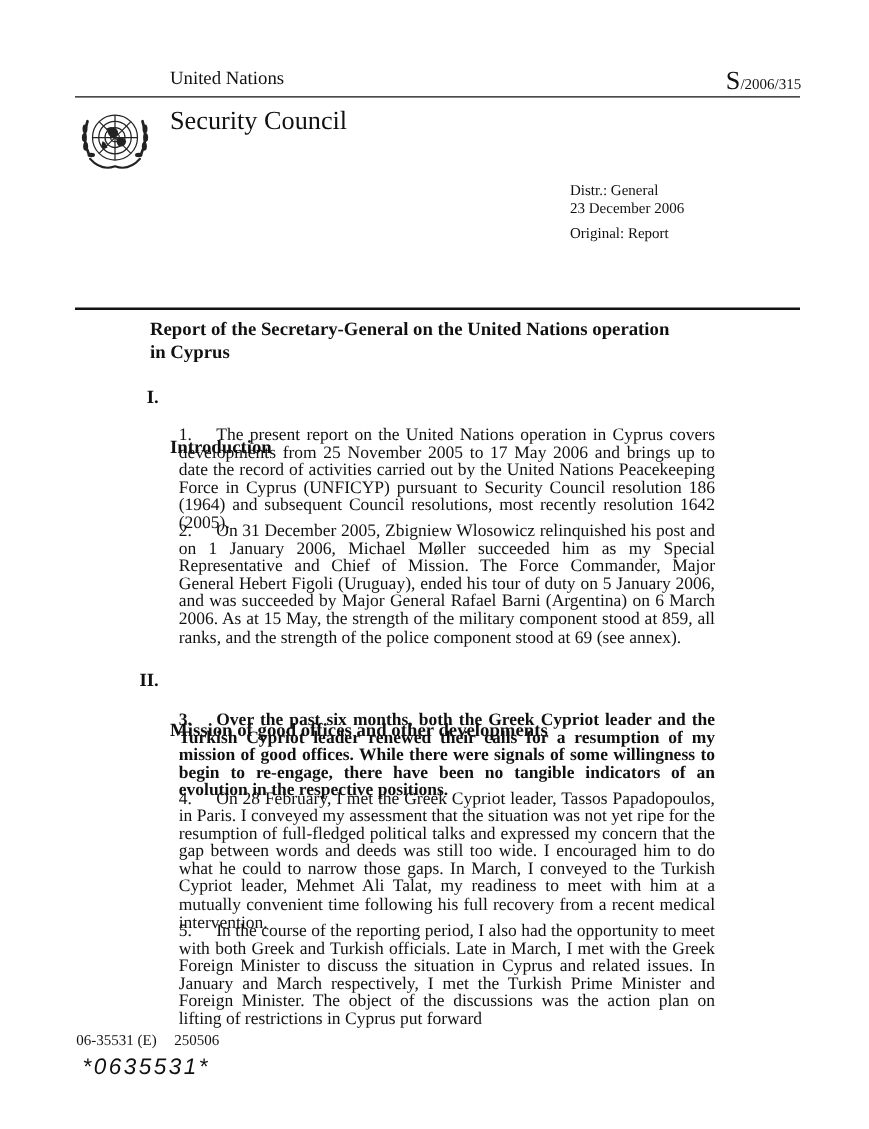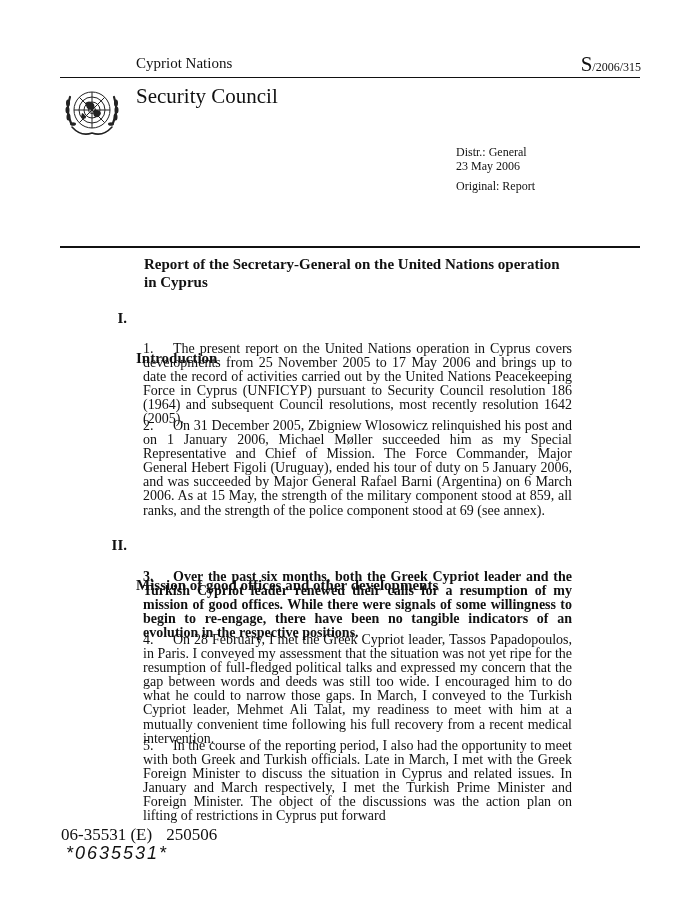--- a/index.html
+++ b/index.html
@@ -10,37 +10,37 @@
     .abs { position: absolute; }
     .un-name { left: 136px; top: 55px; font-size: 15px; }
     .symbol { right: 54px; top: 52px; font-size: 12px; font-family: Liberation Serif, serif; }
     .symbol .big { font-size: 21px; }
     .rule-thin { left: 60px; top: 77px; width: 580px; height: 1px; background: #111; }
     .emblem { left: 63px; top: 83px; width: 58px; height: 58px; }
     .council { left: 136px; top: 84px; font-size: 21px; font-weight: normal; }
     .distr { left: 456px; top: 105px; font-size: 12px; line-height: 14px; margin-top: 40px; }
     .distr .gap { margin-top: 6px; }
     .rule-thick { left: 60px; top: 246px; width: 580px; height: 2px; background: #111; }
-    .title { left: 144px; top: 255px; width: 430px; font-size: 15px; font-weight: bold; line-height: 18px; }
+    .title { left: 120px; top: 255px; width: 430px; font-size: 15px; font-weight: bold; line-height: 18px; }
     .heading { font-size: 15px; font-weight: bold; }
     .heading .num { position: absolute; right: 568px; }
     .heading .txt { position: absolute; left: 136px; white-space: nowrap; margin-top: 40px; }
     .para {
       left: 143px; width: 429px; font-size: 14px; line-height: 14.1px;
       text-align: justify;
     }
     .para .pnum { display: inline-block; width: 30px; }
-    .footer-code { left: 61px; top: 825px; font-size: 17px; }
+    .footer-code { left: 61px; top: 825px; font-size: 12px; }
     .footer-code span + span { margin-left: 14px; }
     .barcode { left: 66px; top: 843px; font-family: "Liberation Sans", "DejaVu Sans", sans-serif; font-style: italic; font-size: 18px; letter-spacing: 2px; }
   </style>
 </head>
 <body>
 
-<div class="abs un-name">Cypriot Nations</div>
+<div class="abs un-name">United Nations</div>
 <div class="abs symbol"><span class="big">S</span><span>/2006/315</span></div>
 <div class="abs rule-thin"></div>
 
 <div class="abs emblem">
   <svg width="58" height="58" viewBox="0 0 58 58">
     <g fill="none" stroke="#222" stroke-width="1">
       <circle cx="29" cy="27" r="18"></circle>
       <circle cx="29" cy="27" r="13"></circle>
       <circle cx="29" cy="27" r="8"></circle>
       <circle cx="29" cy="27" r="3.5"></circle>
@@ -69,21 +69,21 @@
       <ellipse cx="10" cy="41" rx="3" ry="1.8"></ellipse>
         <ellipse cx="48" cy="41" rx="3" ry="1.8"></ellipse>
     </g>
   </svg>
 </div>
 
 <div class="abs council">Security Council</div>
 
 <div class="abs distr">
   <div>Distr.: General</div>
-  <div>23 May 2006</div>
+  <div>23 December 2006</div>
   <div class="gap">Original: Report</div>
 </div>
 
 <div class="abs rule-thick"></div>
 
 <div class="abs title">Report of the Secretary-General on the United Nations operation in Cyprus</div>
 
 <div class="abs heading" style="top:310px; left:0; width:695px;">
   <span class="num">I.</span>
   <span class="txt">Introduction</span>

